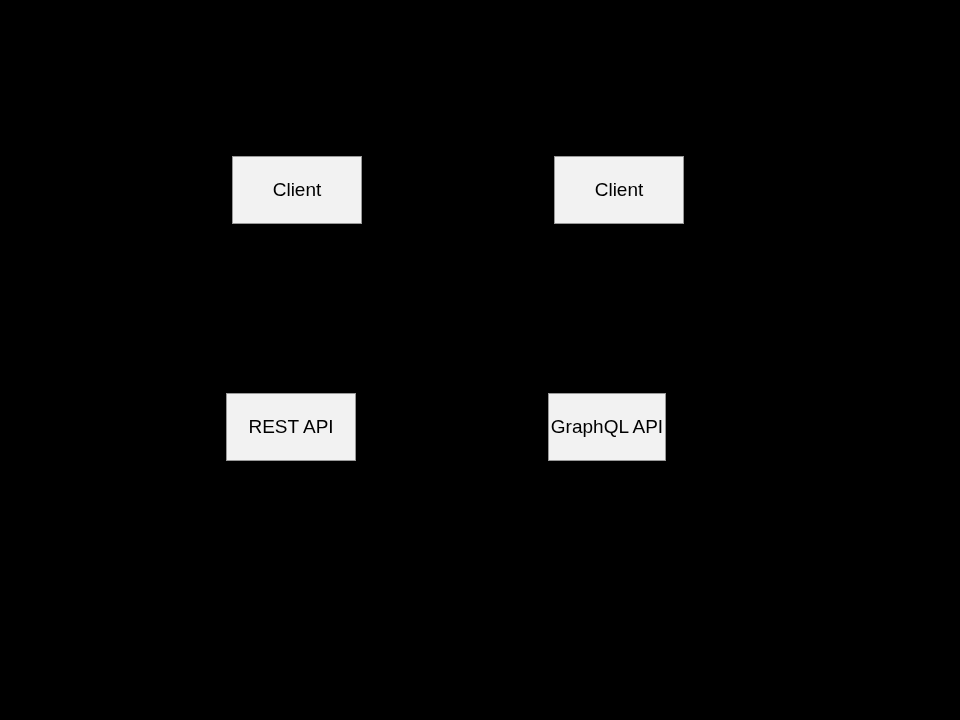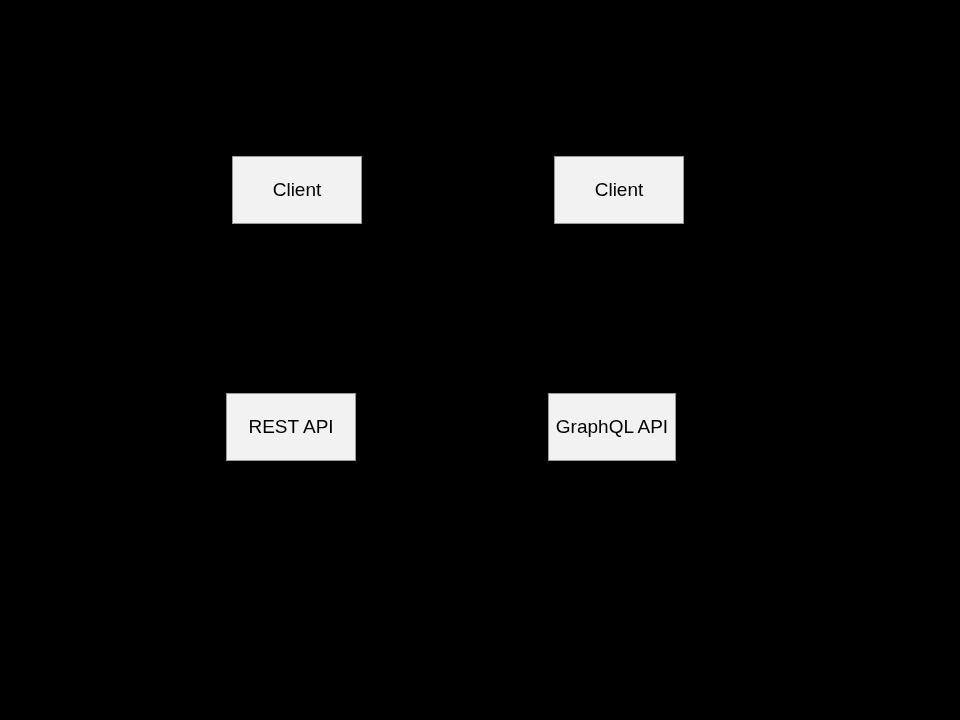--- a/index.html
+++ b/index.html
@@ -39,21 +39,21 @@
     }
     .rest-api {
       left: 226px;
       top: 393px;
       width: 130px;
       height: 68px;
     }
     .graphql-api {
       left: 548px;
       top: 393px;
-      width: 128px;
+      width: 118px;
       height: 68px;
       justify-content: center;
     }
   </style>
 </head>
 <body>
 
 <div class="box client-left">
   <span>Client</span>
 </div>

